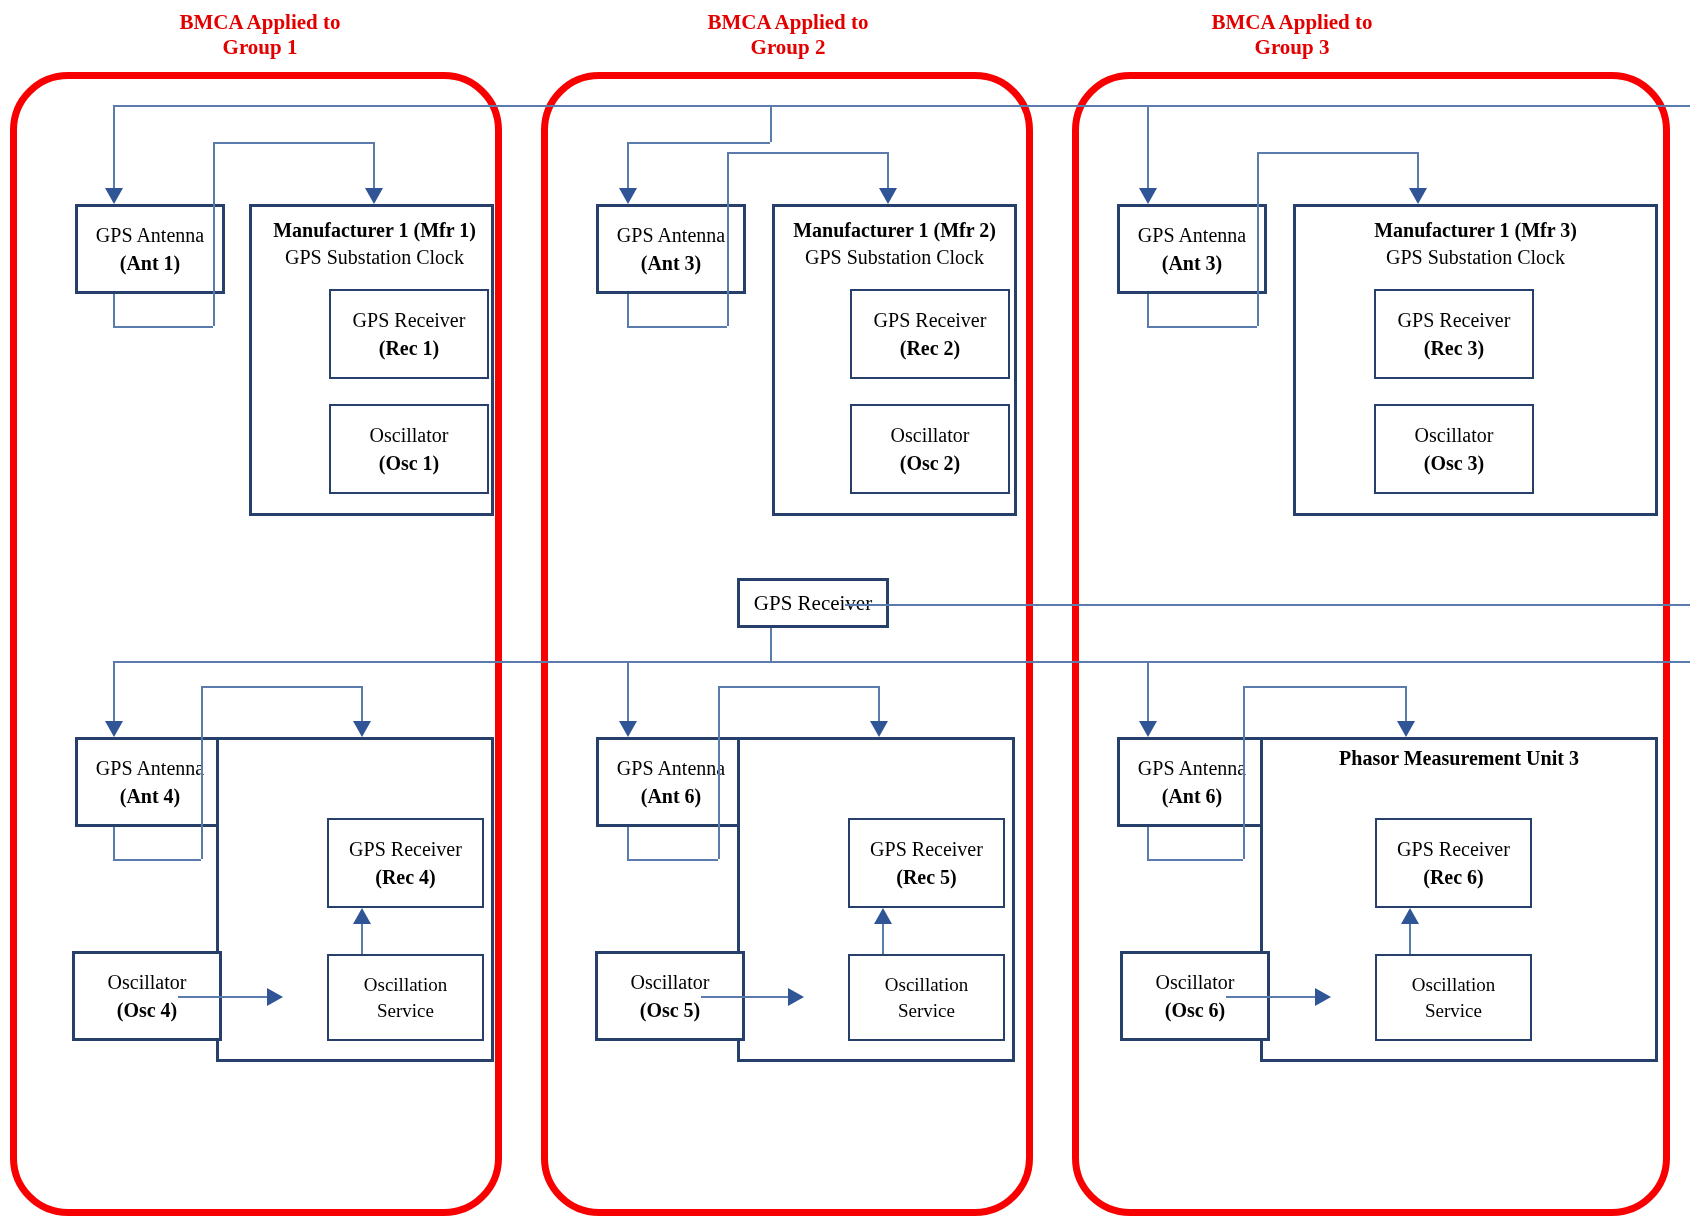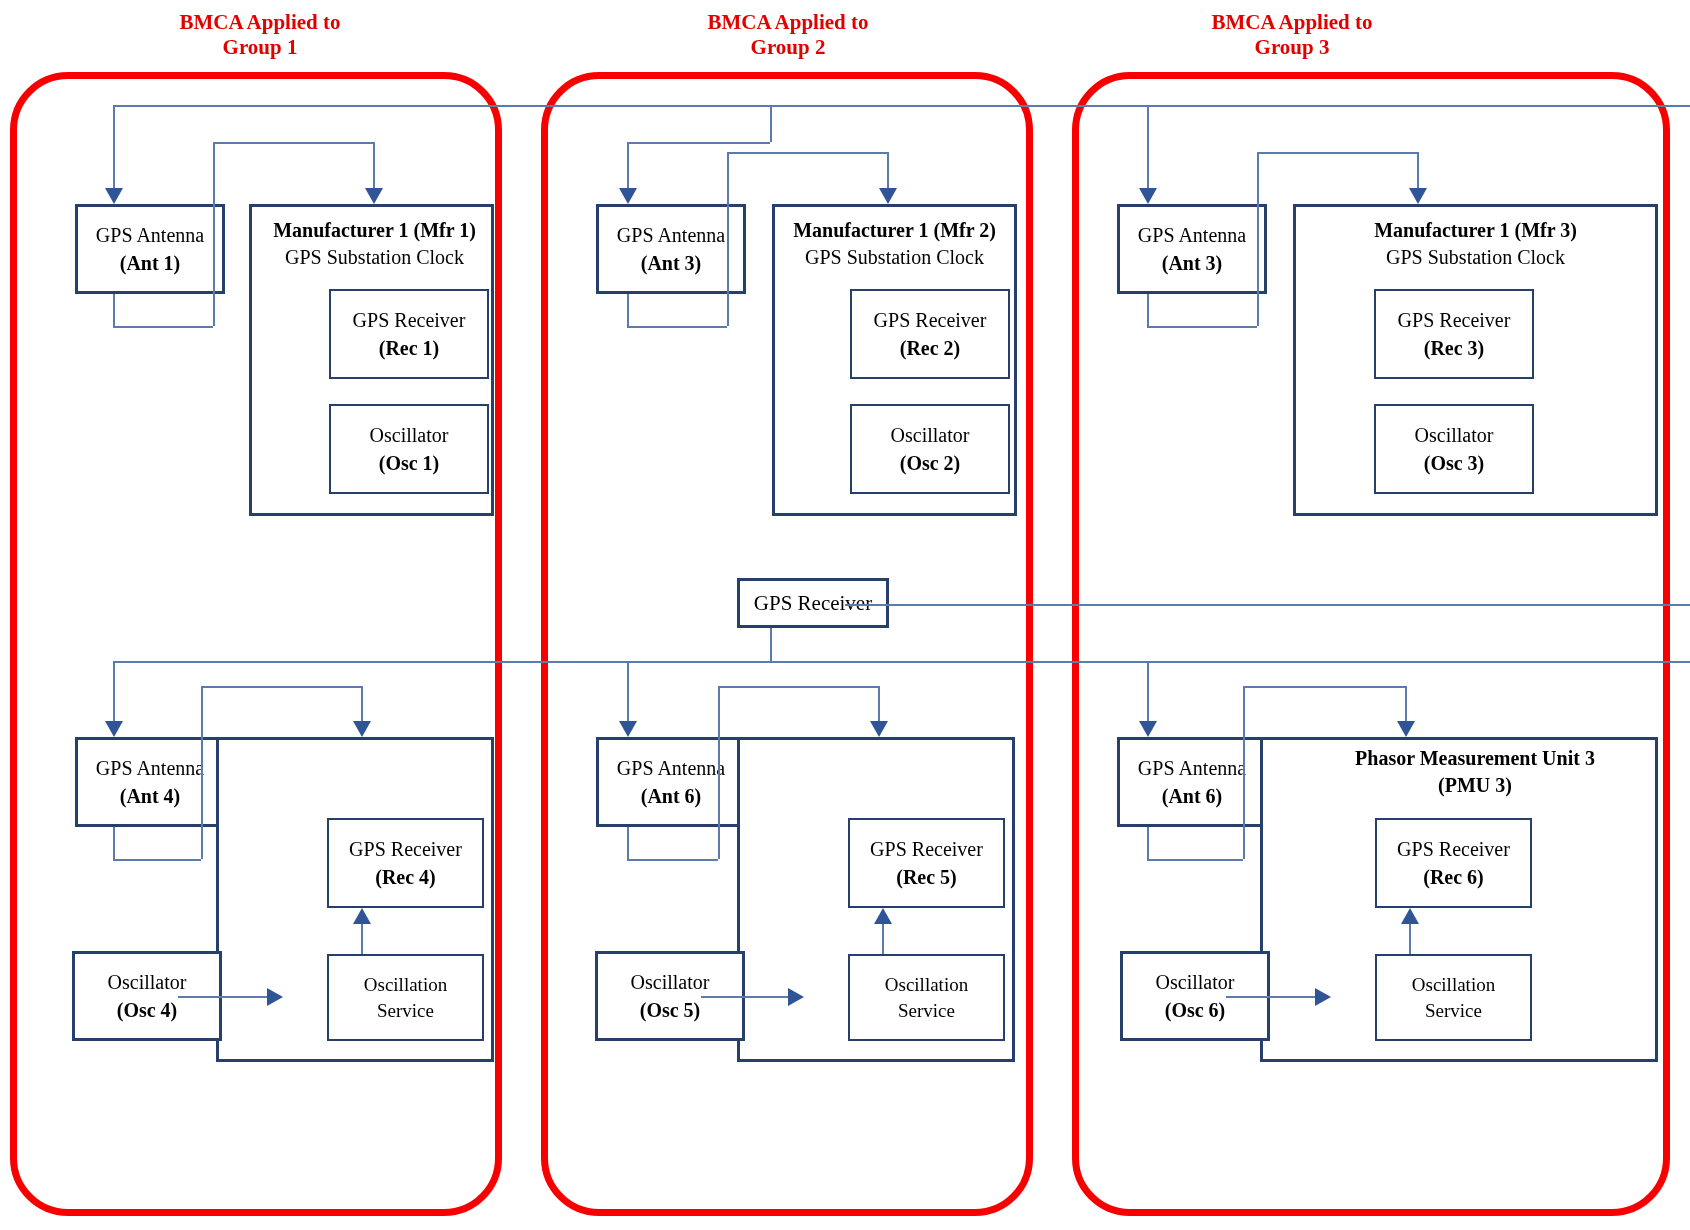--- a/index.html
+++ b/index.html
@@ -251,23 +251,22 @@
   </div>
 
   <div class="vline" style="left:1147px;top:827px;height:32px;"></div>
   <div class="hline" style="left:1147px;top:859px;width:96px;"></div>
   <div class="vline" style="left:1243px;top:686px;height:173px;"></div>
   <div class="hline" style="left:1243px;top:686px;width:162px;"></div>
   <div class="vline" style="left:1405px;top:686px;height:35px;"></div>
   <div class="arrow-down" style="left:1397px;top:721px;"></div>
 
   <div class="container-box" style="left:1260px;top:737px;width:398px;height:325px;"></div>
-  <div class="container-title" style="left:1260px;top:745px;width:398px;padding-left:16px;">
+  <div class="container-title" style="left:1260px;top:745px;width:398px;">
     <span class="t1">Phasor Measurement Unit 3</span>
-    <span class="t2" style="font-weight:bold;">(PMU 3)</span>
   </div>
   <div class="box inner" style="left:1331px;top:818px;width:157px;height:90px;">
     <span class="l1">GPS Receiver</span>
     <span class="l2">(Rec 6)</span>
   </div>
   <div class="vline" style="left:1409px;top:924px;height:30px;"></div>
   <div class="arrow-up" style="left:1401px;top:908px;"></div>
   <div class="box inner" style="left:1331px;top:954px;width:157px;height:87px;font-size:19px;line-height:26px;">
     <span class="l1">Oscillation</span>
     <span class="l1">Service</span>

